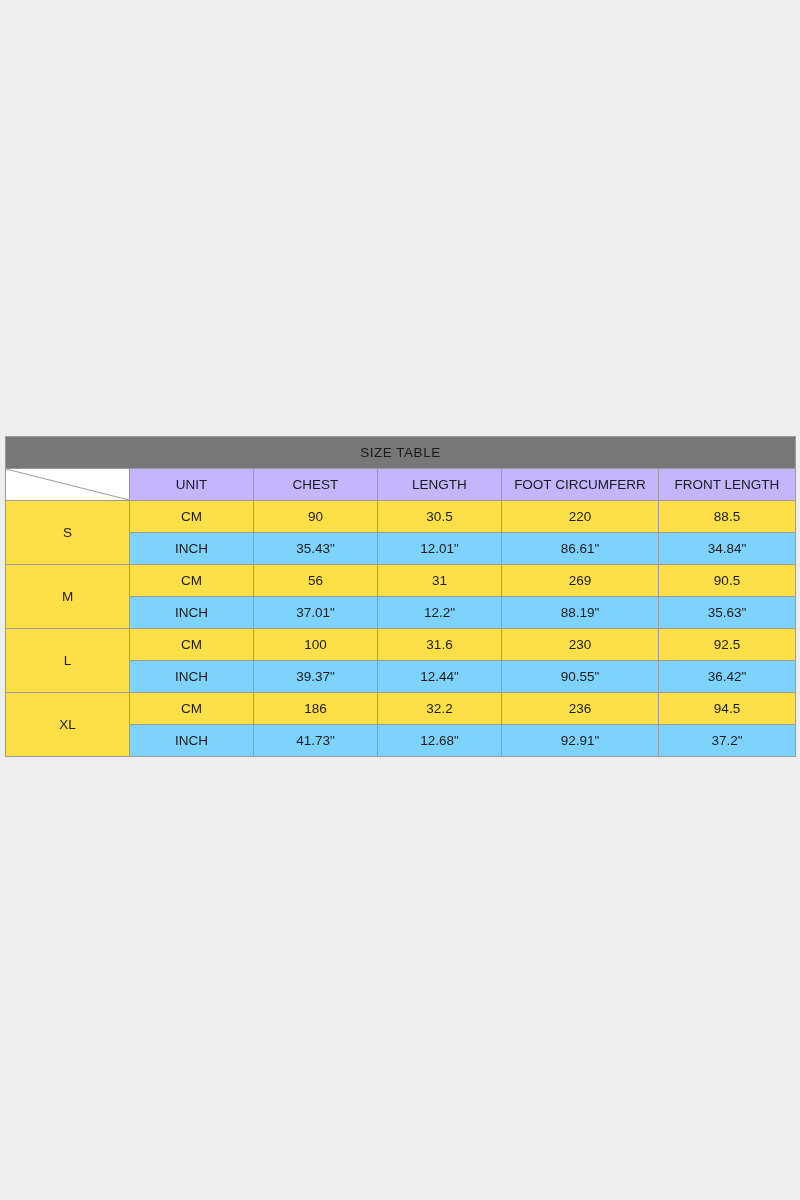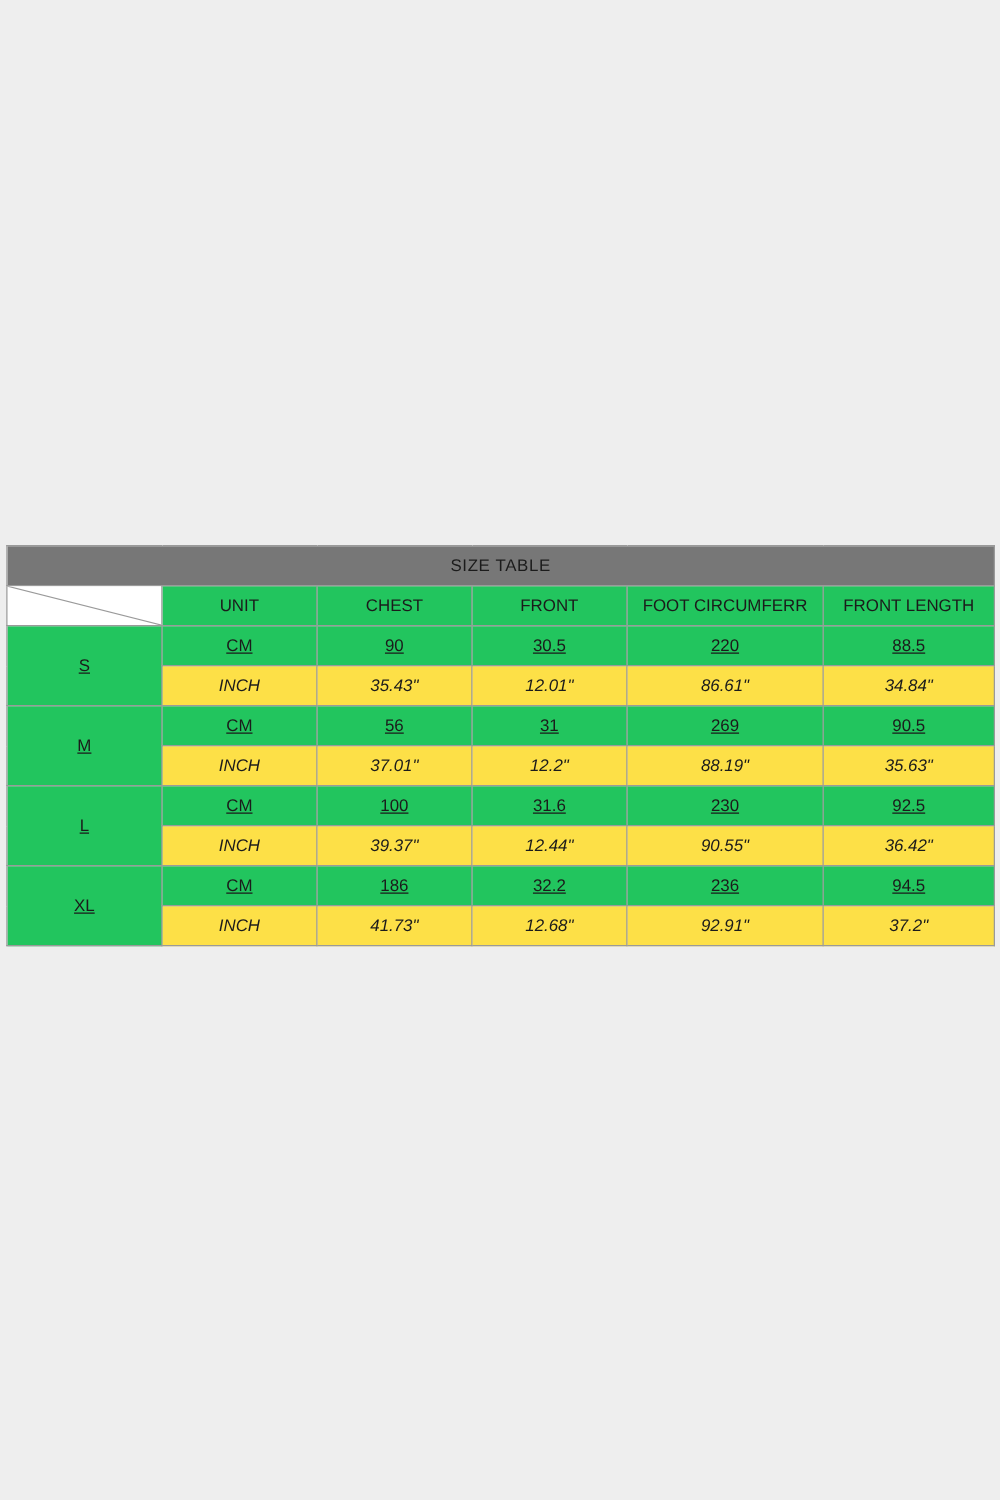--- a/index.html
+++ b/index.html
@@ -57,38 +57,36 @@
     position: relative;
     height: 31px;
   }
   .corner-cell svg {
     display: block;
     width: 100%;
     height: 100%;
   }
 
   .head-cell {
-    background: #22c55e;
+    background: #c4b5fd;
     font-size: 13.5px;
     font-weight: normal;
     height: 31px;
   }
 
   .size-cell {
     background: #e9edd7;
     font-size: 13.5px;
   }
 
   .row-cm td {
-    background: #22c55e;
-    text-decoration: underline;
+    background: #fde047;
   }
   .row-inch td {
-    background: #fde047;
-    font-style: italic;
+    background: #7dd3fc;
   }
 
   
   col.c-size   { width: 124px; }
   col.c-unit   { width: 124px; }
   col.c-chest  { width: 124px; }
   col.c-sleeve { width: 124px; }
   col.c-foot   { width: 157px; }
   col.c-front  { width: 137px; }
 </style>
@@ -110,21 +108,21 @@
         <td class="title-cell" colspan="6">SIZE TABLE</td>
       </tr>
       <tr>
         <td class="corner-cell">
           <svg viewBox="0 0 124 31" preserveAspectRatio="none">
             <line x1="0" y1="0" x2="124" y2="31" stroke="#9a9a9a" stroke-width="1"></line>
           </svg>
         </td>
         <td class="head-cell">UNIT</td>
         <td class="head-cell">CHEST</td>
-        <td class="head-cell">FRONT</td>
+        <td class="head-cell">LENGTH</td>
         <td class="head-cell">FOOT CIRCUMFERR</td>
         <td class="head-cell">FRONT LENGTH</td>
       </tr>
 
       <tr class="row-cm">
         <td class="size-cell" rowspan="2">S</td>
         <td>CM</td>
         <td>90</td>
         <td>30.5</td>
         <td>220</td>

